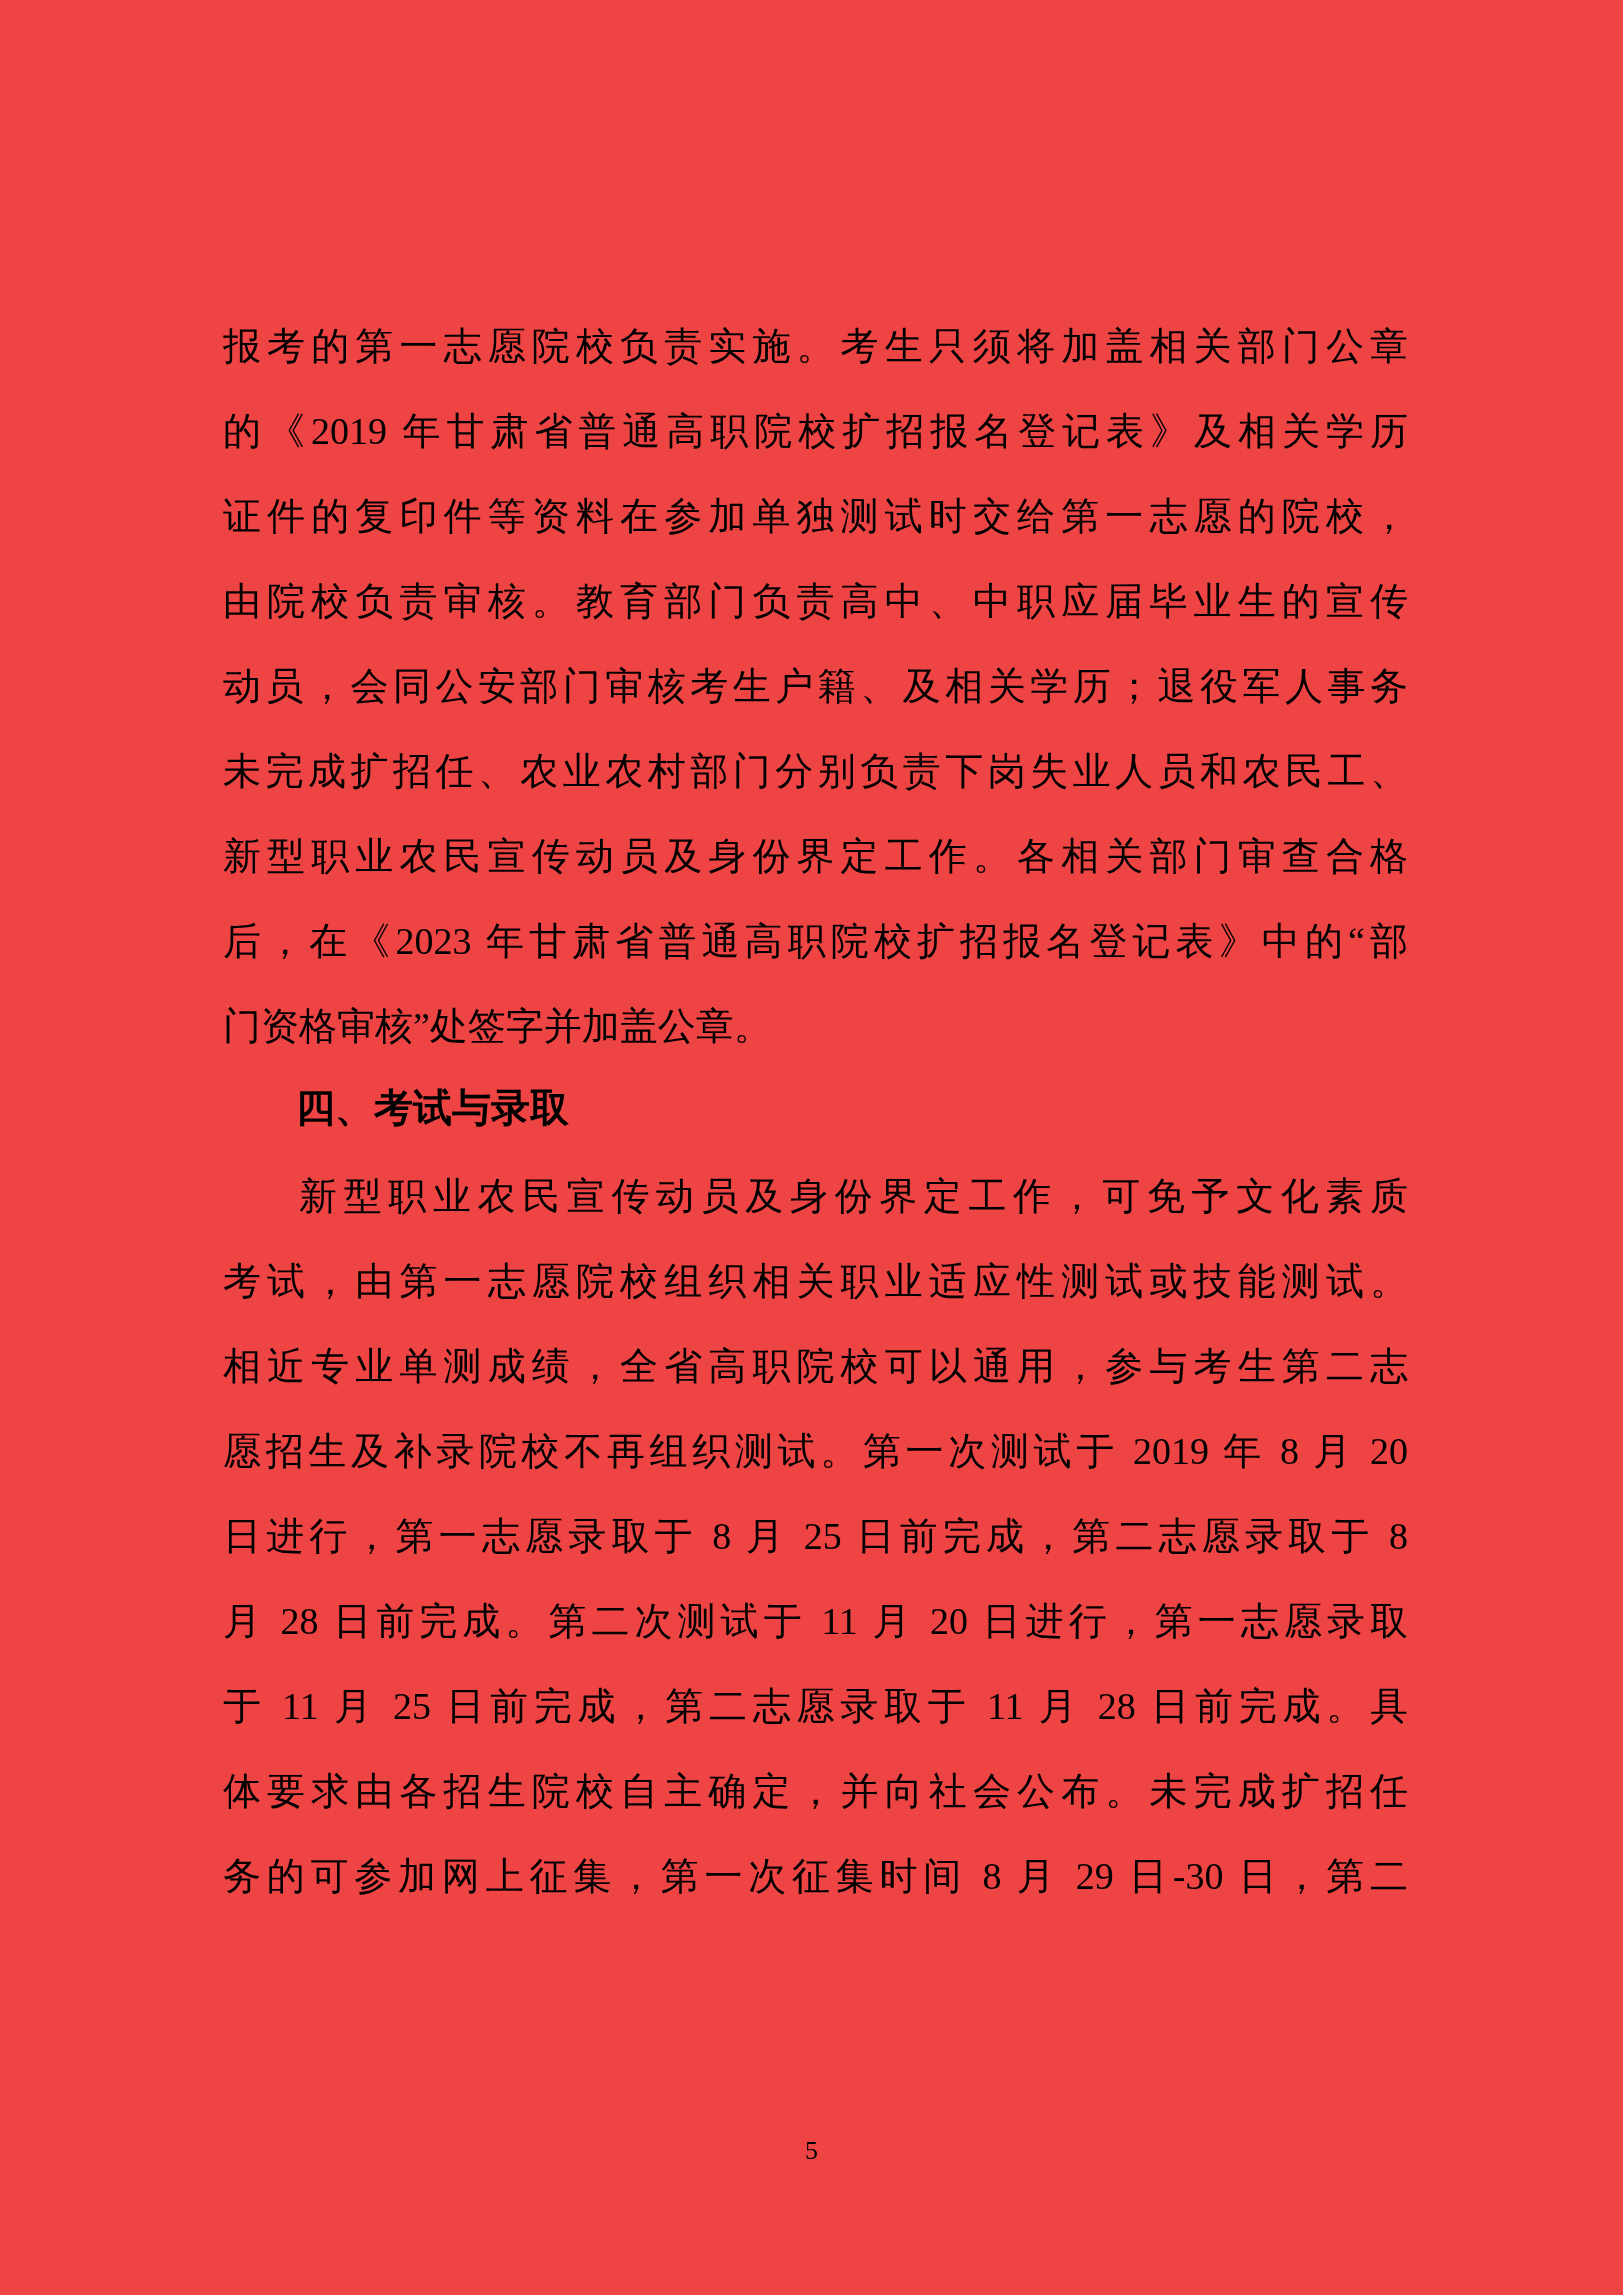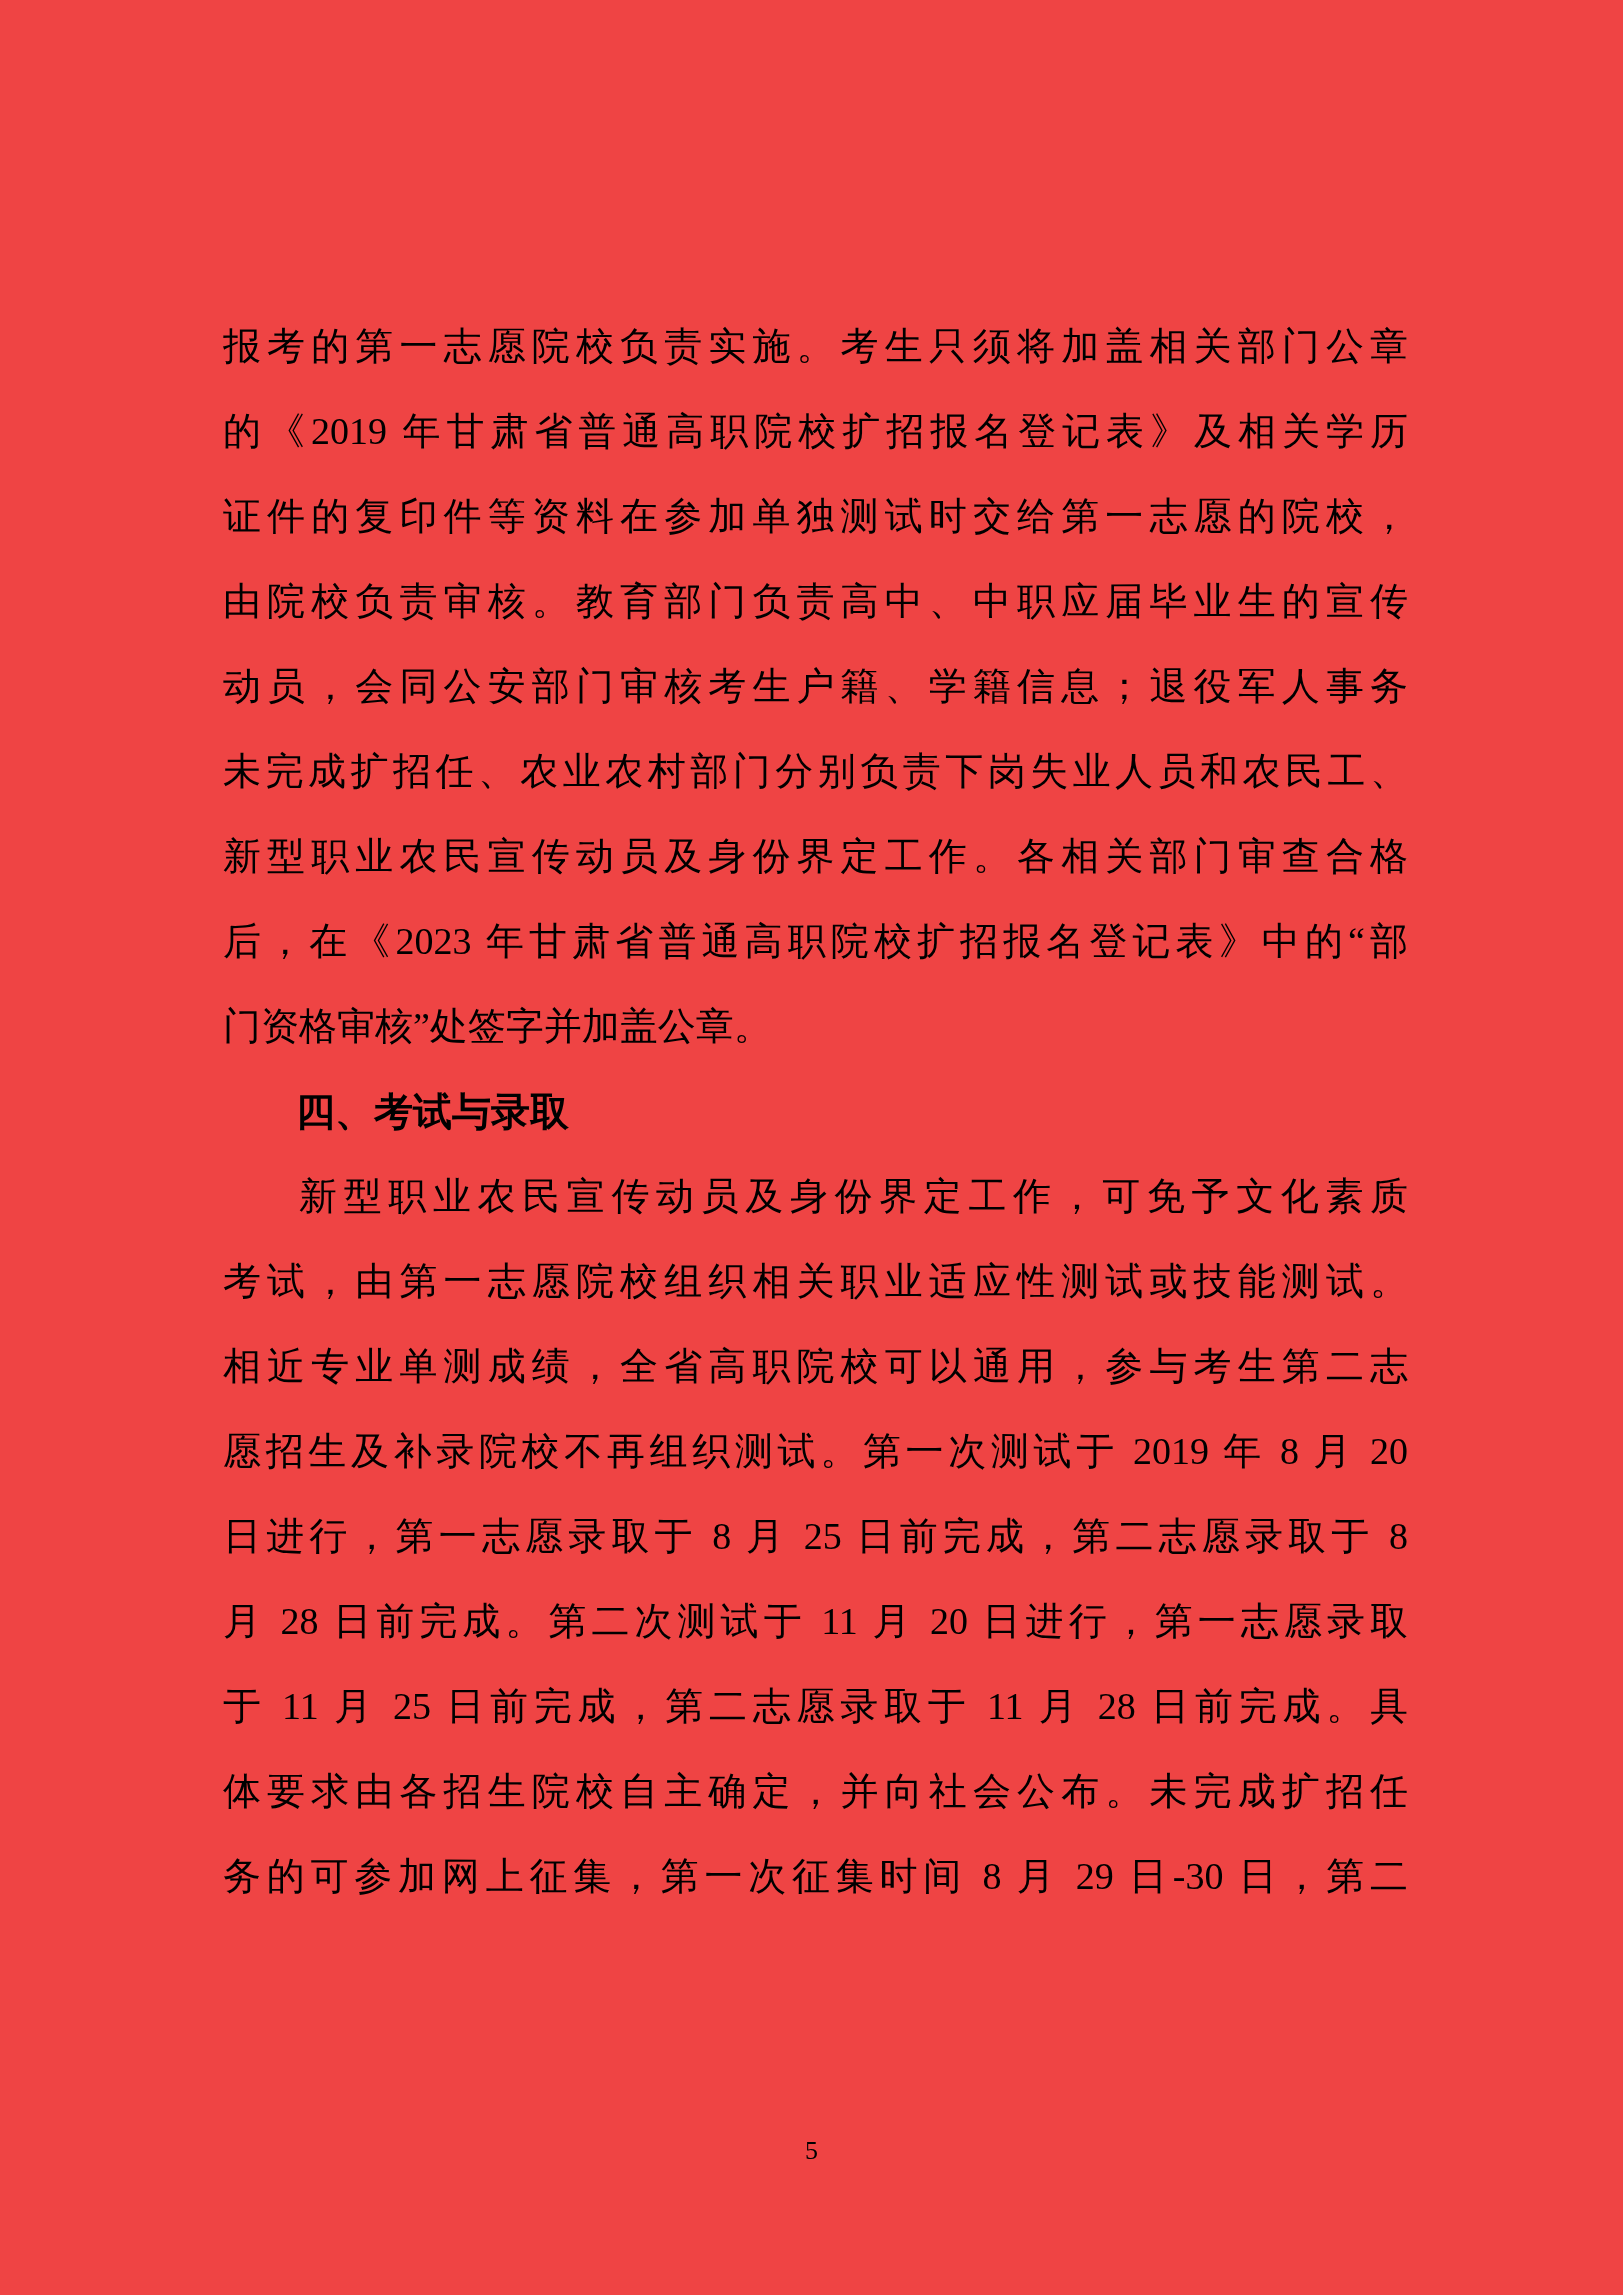--- a/index.html
+++ b/index.html
@@ -31,21 +31,21 @@
     text-align: justify;
     text-align-last: justify;
     text-justify: inter-character;
     white-space: nowrap;
   }
   .line.body-short {
     text-align: center;
     text-align-last: left;
   }
   .line.heading {
-    font-family: Liberation Serif, serif;
+    font-family: Liberation Mono, monospace;
     font-weight: bold;
     font-size: 39px;
     text-align: left;
     text-align-last: left;
     text-indent: 73px;
   }
   .line.body-indent {
     text-indent: 76px;
   }
   .footer {
@@ -62,21 +62,21 @@
 </style>
 </head>
 <body>
 
 <div class="page">
   <div class="textblock" id="text-block">
       <div class="line body">报考的第一志愿院校负责实施。考生只须将加盖相关部门公章</div>
       <div class="line body">的《2019 年甘肃省普通高职院校扩招报名登记表》及相关学历</div>
       <div class="line body">证件的复印件等资料在参加单独测试时交给第一志愿的院校，</div>
       <div class="line body">由院校负责审核。教育部门负责高中、中职应届毕业生的宣传</div>
-      <div class="line body">动员，会同公安部门审核考生户籍、学籍信息；退役军人事务</div>
+      <div class="line body">动员，会同公安部门审核考生户籍、及相关学历；退役军人事务</div>
       <div class="line body">未完成扩招任、农业农村部门分别负责下岗失业人员和农民工、</div>
       <div class="line body">新型职业农民宣传动员及身份界定工作。各相关部门审查合格</div>
       <div class="line body">后，在《2023 年甘肃省普通高职院校扩招报名登记表》中的“部</div>
       <div class="line body-short">门资格审核”处签字并加盖公章。</div>
       <div class="line heading">四、考试与录取</div>
       <div class="line body-indent">新型职业农民宣传动员及身份界定工作，可免予文化素质</div>
       <div class="line body">考试，由第一志愿院校组织相关职业适应性测试或技能测试。</div>
       <div class="line body">相近专业单测成绩，全省高职院校可以通用，参与考生第二志</div>
       <div class="line body">愿招生及补录院校不再组织测试。第一次测试于 2019 年 8 月 20</div>
       <div class="line body">日进行，第一志愿录取于 8 月 25 日前完成，第二志愿录取于 8</div>

